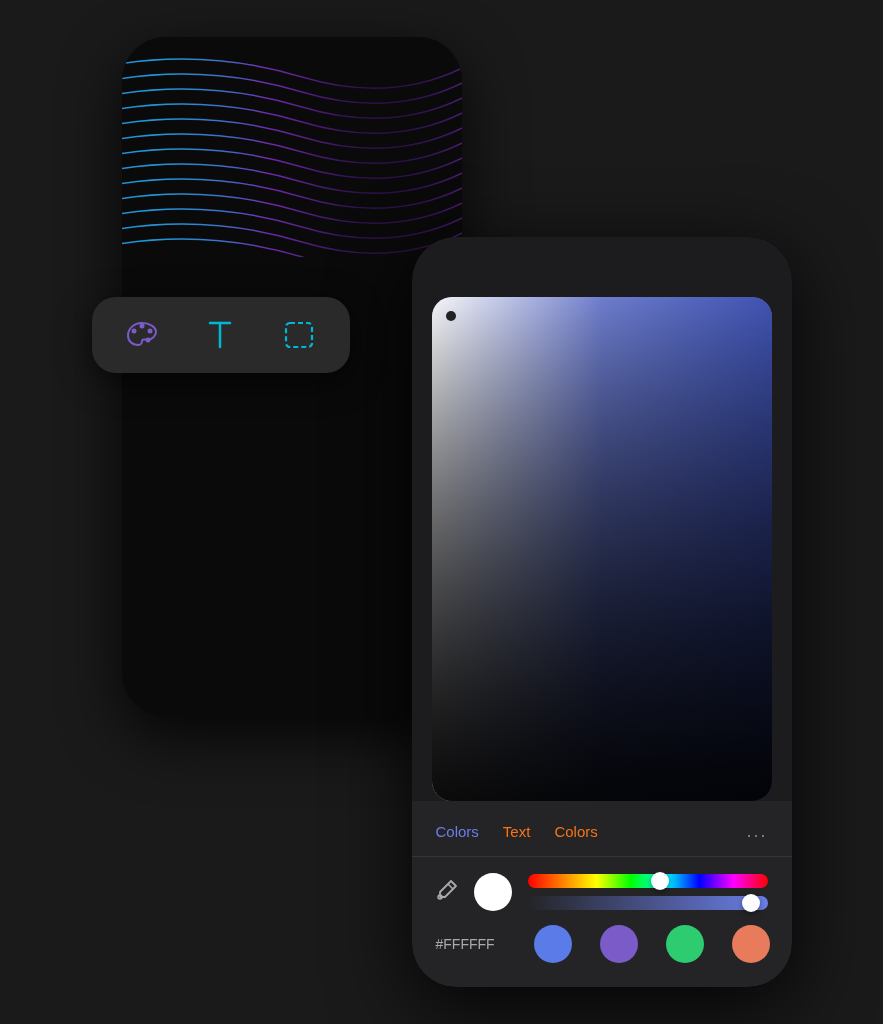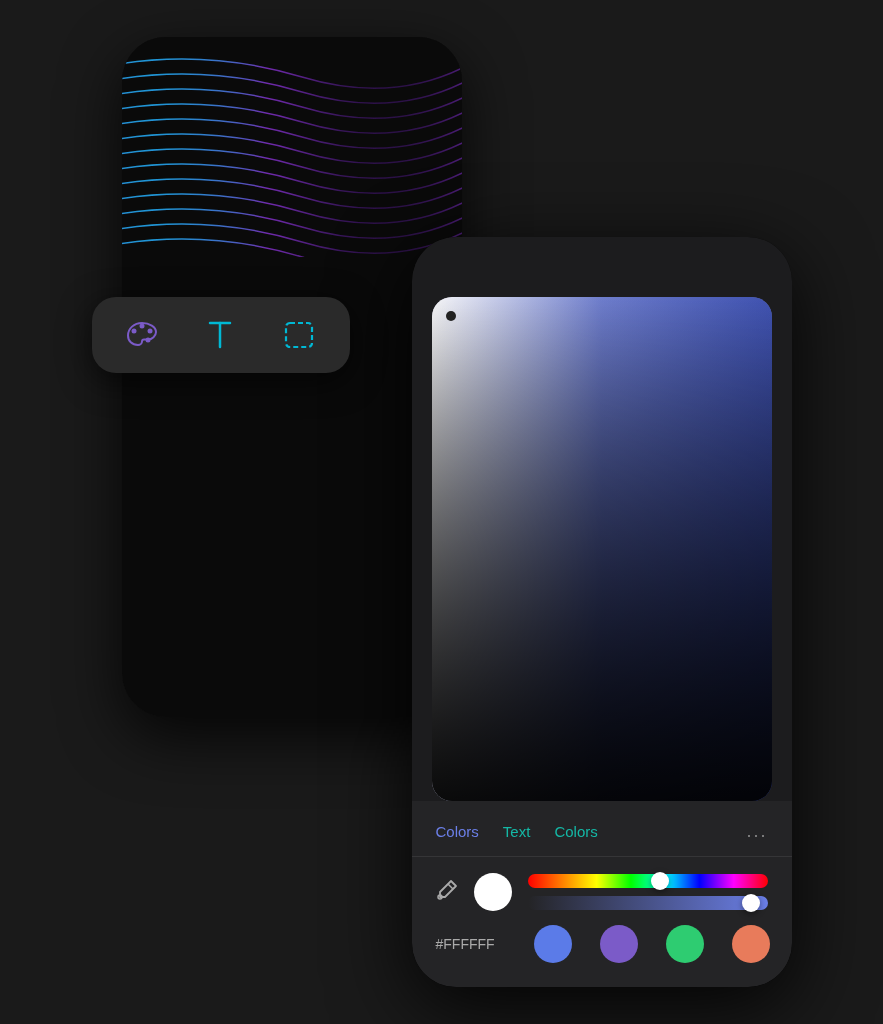--- a/index.html
+++ b/index.html
@@ -157,21 +157,21 @@
       display: flex;
       align-items: center;
       padding: 18px 24px 12px;
       gap: 24px;
       border-bottom: 1px solid rgba(255,255,255,0.08);
     }
 
     .tab-item {
       font-size: 15px;
       font-weight: 500;
-      color: #14b8a6;
+      color: #f97316;
       cursor: pointer;
       padding: 4px 0;
     }
 
     .tab-item.active {
       color: #6B7FE8;
     }
 
     .tab-dots {
       margin-left: auto;

